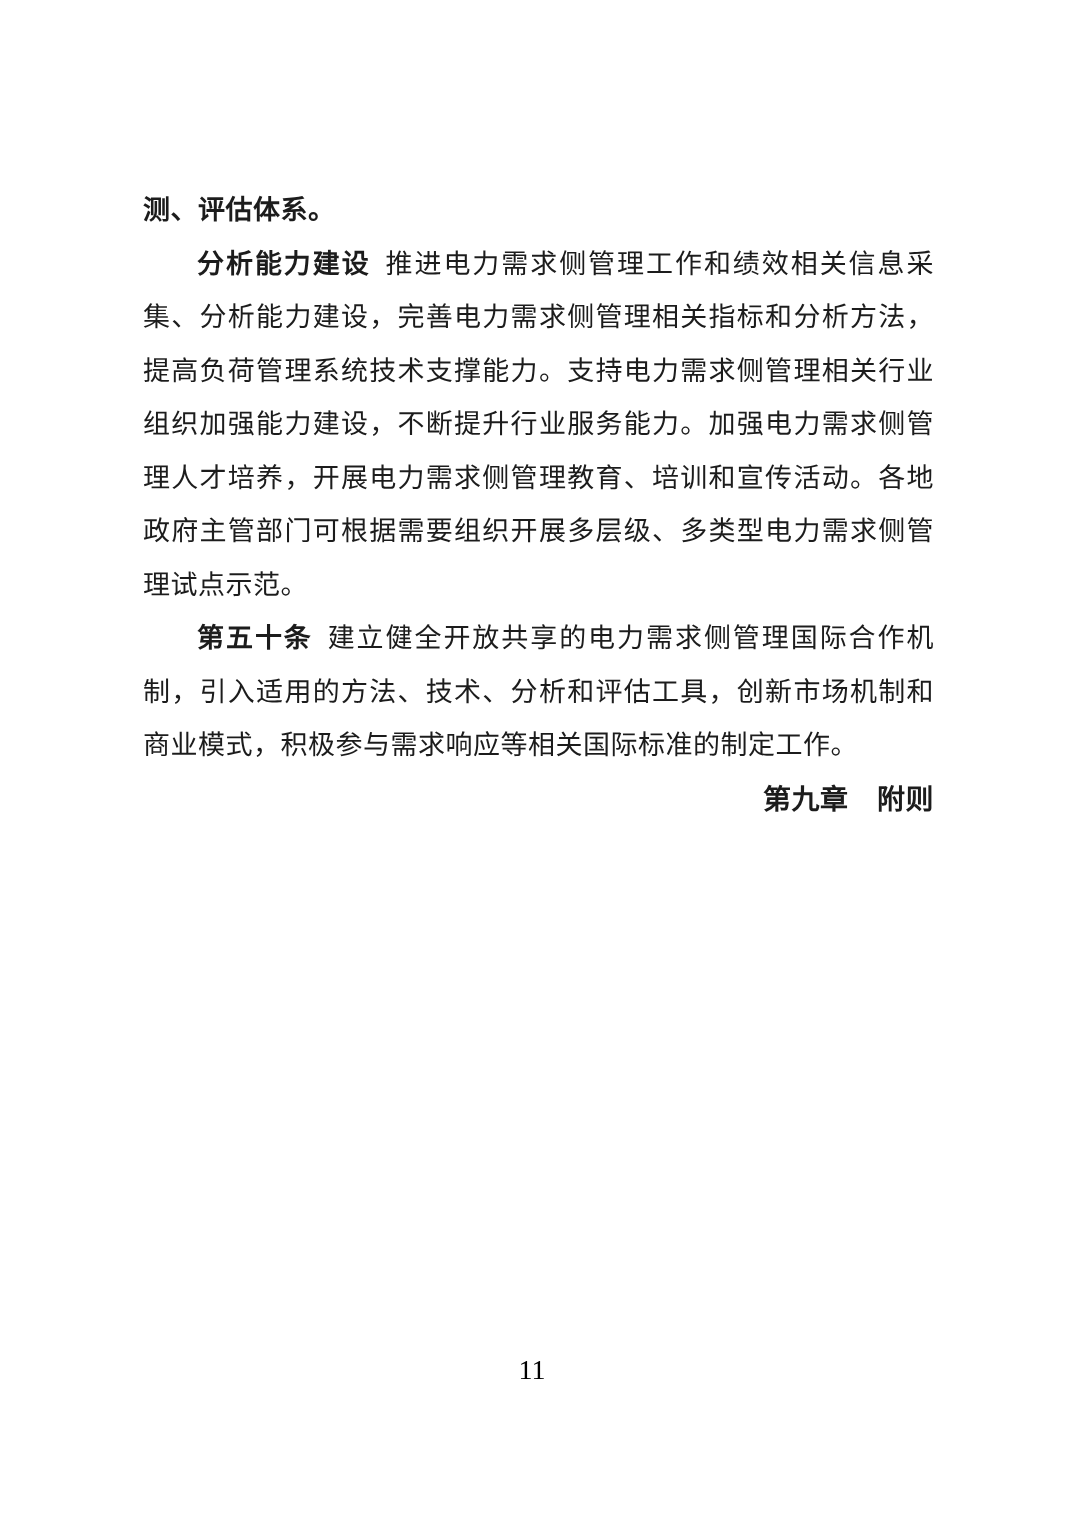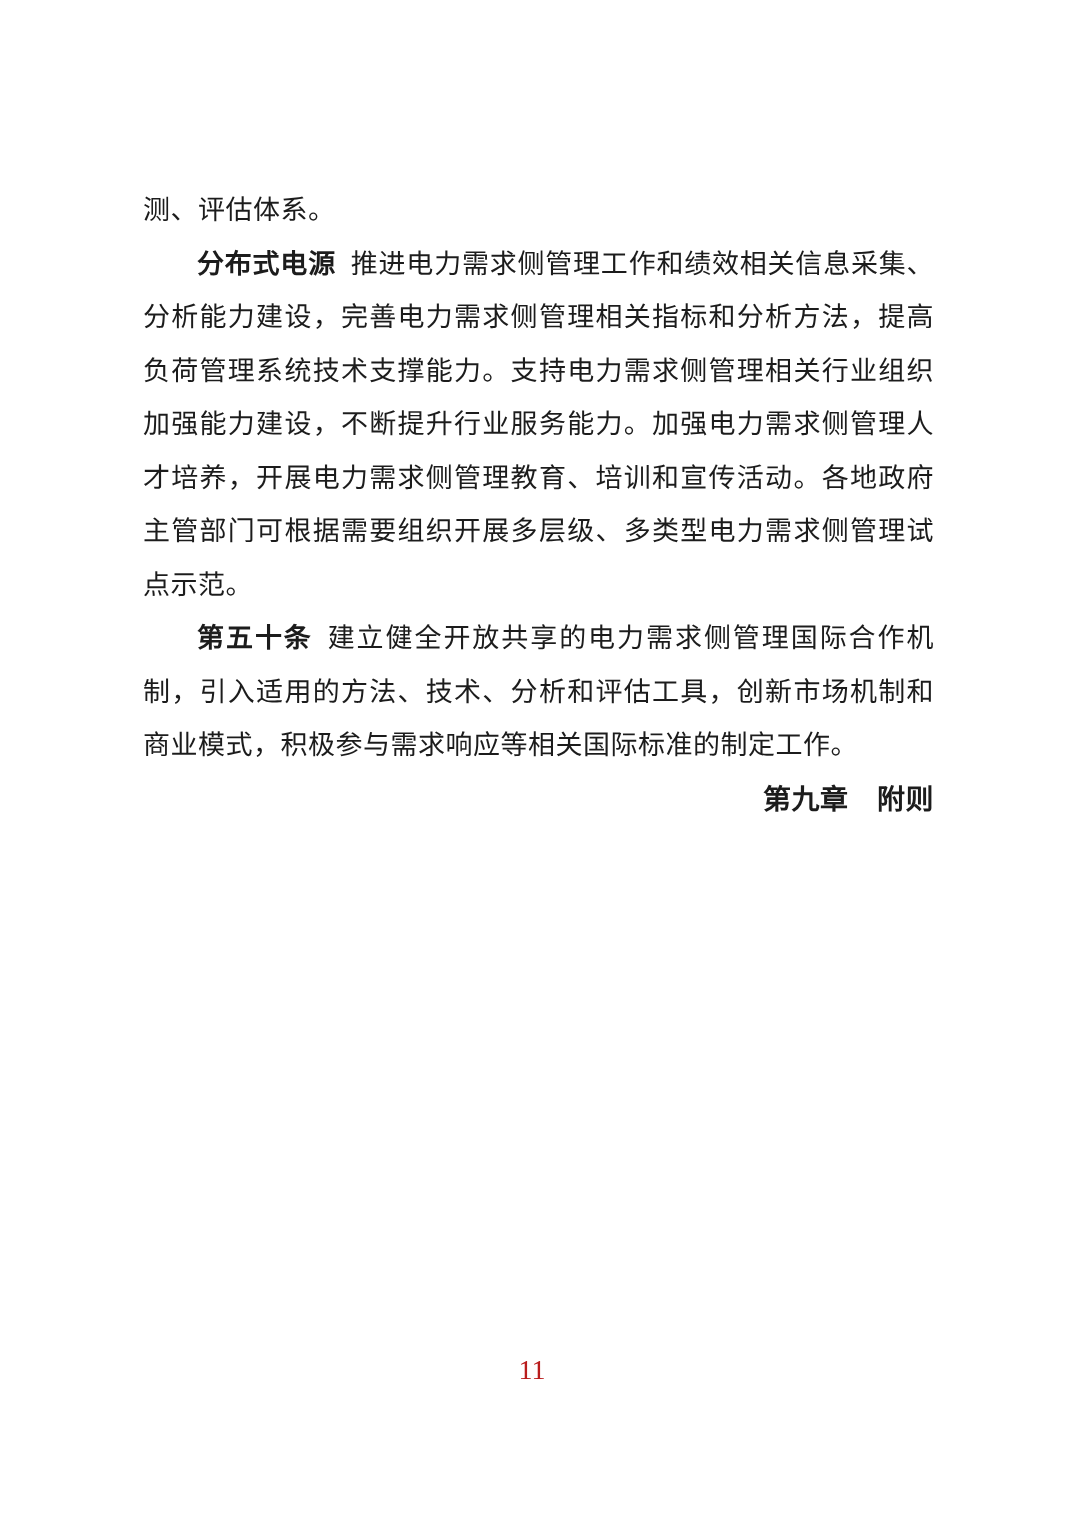--- a/index.html
+++ b/index.html
@@ -27,20 +27,21 @@
   .para {
     margin: 0;
     font-size: 27px;
     line-height: 53.5px;
     text-align: justify;
     letter-spacing: 0.5px;
     text-indent: 2em;
   }
   .para.continuation {
     text-indent: 0;
+    font-weight: bold;
   }
   .lead {
     font-weight: 700;
     margin-right: 0.55em;
   }
   .chapter {
     margin: 0;
     font-size: 28px;
     line-height: 53.5px;
     font-weight: 700;
@@ -50,31 +51,31 @@
   }
   .page-number {
     position: absolute;
     top: 1352px;
     left: 0;
     width: 1064px;
     text-align: center;
     font-size: 28px;
     line-height: 36px;
     font-family: "Liberation Serif", serif;
-    color: #b91c1c;
+    color: #000000;
   }
 </style>
 </head>
 <body>
 
 <div class="page">
 
   <p class="para continuation">测、评估体系。</p>
 
-  <p class="para"><span class="lead">分布式电源</span><span>推进电力需求侧管理工作和绩效相关信息采集、分析能力建设，完善电力需求侧管理相关指标和分析方法，提高负荷管理系统技术支撑能力。支持电力需求侧管理相关行业组织加强能力建设，不断提升行业服务能力。加强电力需求侧管理人才培养，开展电力需求侧管理教育、培训和宣传活动。各地政府主管部门可根据需要组织开展多层级、多类型电力需求侧管理试点示范。</span></p>
+  <p class="para"><span class="lead">分析能力建设</span><span>推进电力需求侧管理工作和绩效相关信息采集、分析能力建设，完善电力需求侧管理相关指标和分析方法，提高负荷管理系统技术支撑能力。支持电力需求侧管理相关行业组织加强能力建设，不断提升行业服务能力。加强电力需求侧管理人才培养，开展电力需求侧管理教育、培训和宣传活动。各地政府主管部门可根据需要组织开展多层级、多类型电力需求侧管理试点示范。</span></p>
 
   <p class="para"><span class="lead">第五十条</span><span>建立健全开放共享的电力需求侧管理国际合作机制，引入适用的方法、技术、分析和评估工具，创新市场机制和商业模式，积极参与需求响应等相关国际标准的制定工作。</span></p>
 
   <p class="chapter">第九章　附则</p>
 
 
 
 
 
 

